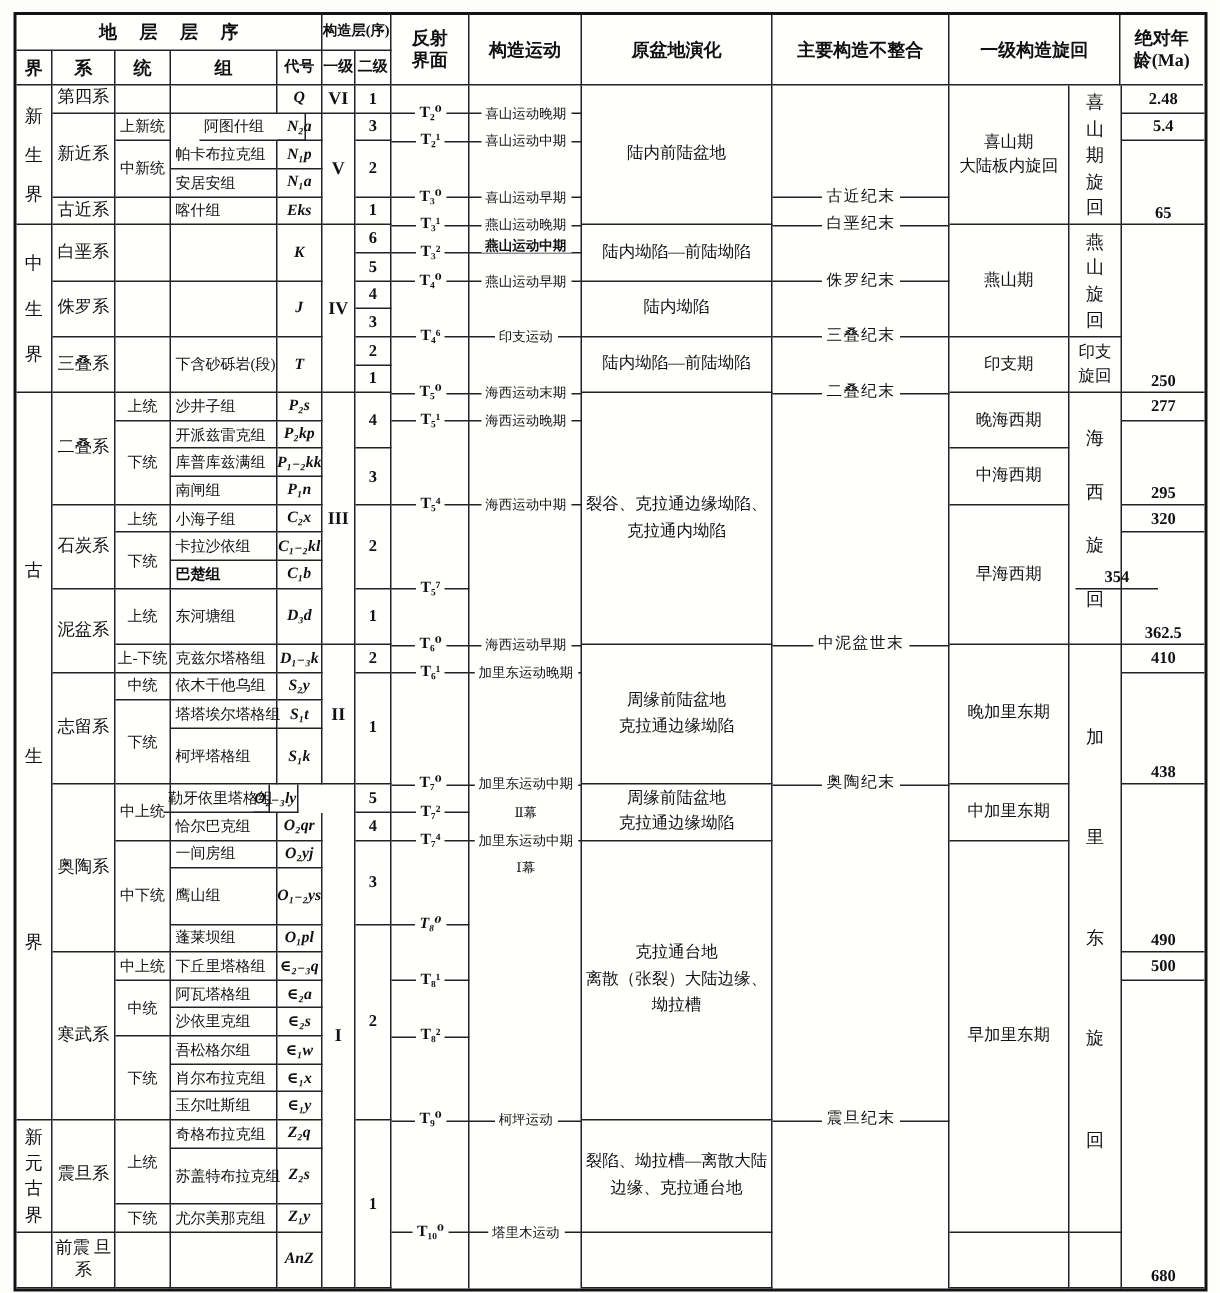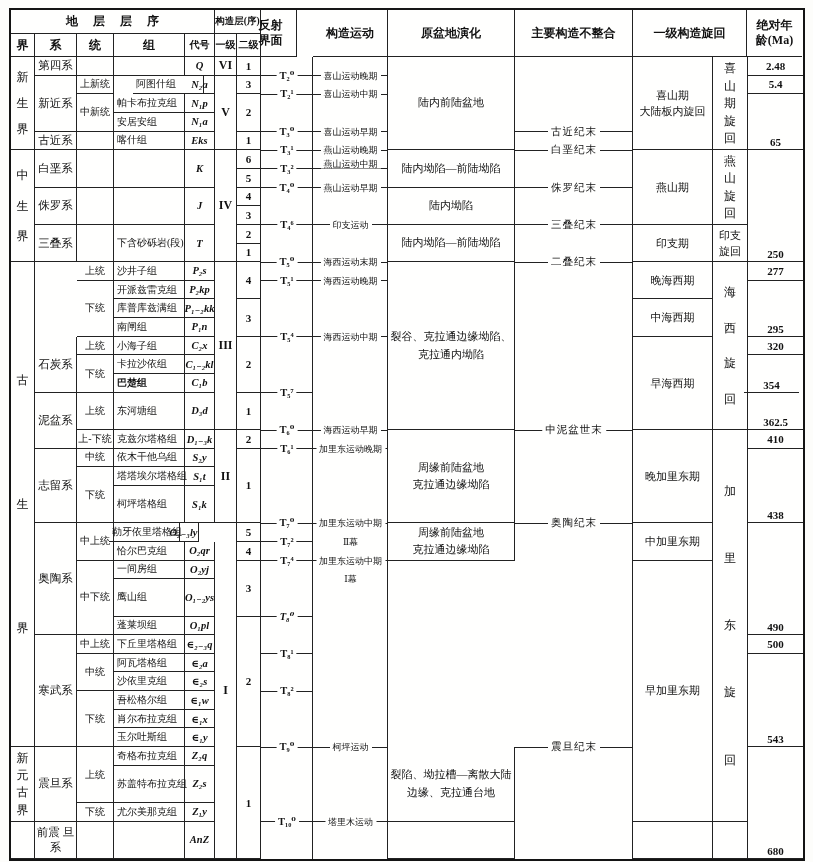--- a/index.html
+++ b/index.html
@@ -43,21 +43,21 @@
   <div class="hc squeeze" style="left:204px;top:0;width:46px;height:24px;">构造层(序)</div>
 
   <div class="hc" style="left:0;top:24px;width:24px;height:23px;">界</div>
   <div class="hc" style="left:24px;top:24px;width:42px;height:23px;">系</div>
   <div class="hc" style="left:66px;top:24px;width:37px;height:23px;">统</div>
   <div class="hc" style="left:103px;top:24px;width:71px;height:23px;">组</div>
   <div class="hc small" style="left:174px;top:24px;width:30px;height:23px;">代号</div>
   <div class="hc small" style="left:204px;top:24px;width:22px;height:23px;">一级</div>
   <div class="hc small" style="left:226px;top:24px;width:24px;height:23px;">二级</div>
 
-  <div class="hc" style="left:234px;top:0;width:52px;height:47px;">反射
+  <div class="hc" style="left:250px;top:0;width:52px;height:47px;">反射
 界面</div>
   <div class="hc" style="left:302px;top:0;width:75px;height:47px;">构造运动</div>
   <div class="hc" style="left:377px;top:0;width:127px;height:47px;">原盆地演化</div>
   <div class="hc" style="left:504px;top:0;width:118px;height:47px;">主要构造不整合</div>
   <div class="hc" style="left:622px;top:0;width:114px;height:47px;">一级构造旋回</div>
   <div class="hc" style="left:736px;top:0;width:55px;height:47px;border-right:none;">绝对年
 龄(Ma)</div>
 <div class="cell vtext" style="left: 0px; top: 47px; width: 24px; height: 93.2558px;">
       <div>新</div>
       <div>生</div>
@@ -79,20 +79,21 @@
       <div>古</div>
       <div>界</div>
     </div>
     <div class="cell vtext" style="left: 0px; top: 811.698px; width: 24px; height: 37.3023px;"></div>
     <div class="cell sys" style="left: 24px; top: 47px; width: 42px; height: 18.6512px;">第四系</div>
     <div class="cell sys" style="left: 24px; top: 65.6512px; width: 42px; height: 55.9535px;">新近系</div>
     <div class="cell sys" style="left: 24px; top: 121.605px; width: 42px; height: 18.6512px;">古近系</div>
     <div class="cell sys" style="left: 24px; top: 140.256px; width: 42px; height: 37.3023px;">白垩系</div>
     <div class="cell sys" style="left: 24px; top: 177.558px; width: 42px; height: 37.3023px;">侏罗系</div>
     <div class="cell sys" style="left: 24px; top: 214.86px; width: 42px; height: 37.3023px;">三叠系</div>
+    <div class="cell sys" style="left: 24px; top: 252.163px; width: 42px; height: 74.6047px;">二叠系</div>
     <div class="cell sys" style="left: 24px; top: 326.767px; width: 42px; height: 55.9535px;">石炭系</div>
     <div class="cell sys" style="left: 24px; top: 382.721px; width: 42px; height: 55.9535px;">泥盆系</div>
     <div class="cell sys" style="left: 24px; top: 438.674px; width: 42px; height: 74.6047px;">志留系</div>
     <div class="cell sys" style="left: 24px; top: 513.279px; width: 42px; height: 111.907px;">奥陶系</div>
     <div class="cell sys" style="left: 24px; top: 625.186px; width: 42px; height: 111.907px;">寒武系</div>
     <div class="cell sys" style="left: 24px; top: 737.093px; width: 42px; height: 74.6047px;">震旦系</div>
     <div class="cell sys" style="left: 24px; top: 811.698px; width: 42px; height: 37.3023px;">前震
 旦系</div>
     <div class="cell ser" style="left: 66px; top: 47px; width: 37px; height: 18.6512px;"></div>
     <div class="cell ser" style="left: 66px; top: 65.6512px; width: 37px; height: 18.6512px;">上新统</div>
@@ -218,31 +219,33 @@
     <div class="cell bgcol" style="left: 302px; top: 47px; width: 75px; height: 802px;"></div>
     <div class="cell evo" style="left: 377px; top: 47px; width: 127px; height: 93.2558px;">陆内前陆盆地</div>
     <div class="cell evo" style="left: 377px; top: 140.256px; width: 127px; height: 37.3023px;">陆内坳陷—前陆坳陷</div>
     <div class="cell evo" style="left: 377px; top: 177.558px; width: 127px; height: 37.3023px;">陆内坳陷</div>
     <div class="cell evo" style="left: 377px; top: 214.86px; width: 127px; height: 37.3023px;">陆内坳陷—前陆坳陷</div>
     <div class="cell evo" style="left: 377px; top: 252.163px; width: 127px; height: 167.86px;">裂谷、克拉通边缘坳陷、克拉通内坳陷</div>
     <div class="cell evo" style="left: 377px; top: 420.023px; width: 127px; height: 93.2558px;">周缘前陆盆地
 克拉通边缘坳陷</div>
     <div class="cell evo" style="left: 377px; top: 513.279px; width: 127px; height: 37.3023px;">周缘前陆盆地
 克拉通边缘坳陷</div>
+    <div class="cell evo" style="left: 377px; top: 550.581px; width: 127px; height: 186.512px;">克拉通台地
+离散（张裂）大陆边缘、坳拉槽</div>
     <div class="cell evo" style="left: 377px; top: 737.093px; width: 127px; height: 74.6047px;">裂陷、坳拉槽—离散大陆边缘、克拉通台地</div>
     <div class="cell evo" style="left: 377px; top: 811.698px; width: 127px; height: 37.3023px;"></div>
     <div class="cell bgcol" style="left: 504px; top: 47px; width: 118px; height: 802px;"></div>
     <div class="cell cyc" style="left: 622px; top: 140.256px; width: 80px; height: 74.6047px;">燕山期</div>
     <div class="cell cyc" style="left: 622px; top: 47px; width: 80px; height: 93.2558px;">喜山期
 大陆板内旋回</div>
     <div class="cell cyc" style="left: 622px; top: 214.86px; width: 80px; height: 37.3023px;">印支期</div>
     <div class="cell cyc" style="left: 622px; top: 252.163px; width: 80px; height: 37.3023px;">晚海西期</div>
     <div class="cell cyc" style="left: 622px; top: 289.465px; width: 80px; height: 37.3023px;">中海西期</div>
     <div class="cell cyc" style="left: 622px; top: 326.767px; width: 80px; height: 93.2558px;">早海西期</div>
-    <div class="cell cyc" style="left: 622px; top: 420.023px; width: 80px; height: 93.2558px;">晚加里东期</div>
+    <div class="cell cyc" style="left: 622px; top: 420.023px; width: 80px; height: 93.2558px; font-family: Liberation Mono, monospace;">晚加里东期</div>
     <div class="cell cyc" style="left: 622px; top: 513.279px; width: 80px; height: 37.3023px;">中加里东期</div>
     <div class="cell cyc" style="left: 622px; top: 550.581px; width: 80px; height: 261.116px;">早加里东期</div>
     <div class="cell cyc" style="left: 622px; top: 811.698px; width: 80px; height: 37.3023px;"></div>
     <div class="cell vtext" style="left: 702px; top: 47px; width: 35px; height: 93.2558px;">
       <div>喜</div>
       <div>山</div>
       <div>期</div>
       <div>旋</div>
       <div>回</div>
     </div>
@@ -268,43 +271,42 @@
       <div>回</div>
     </div>
     <div class="cell cyc" style="left: 702px; top: 811.698px; width: 35px; height: 37.3023px;"></div>
     <div class="cell age" style="left: 737px; top: 47px; width: 55px; height: 18.6512px; border-right: none;">2.48</div>
     <div class="cell age" style="left: 737px; top: 65.6512px; width: 55px; height: 18.6512px; border-right: none;">5.4</div>
     <div class="cell age bottom" style="left: 737px; top: 84.3023px; width: 55px; height: 55.9535px; border-right: none;">65</div>
     <div class="cell age bottom" style="left: 737px; top: 140.256px; width: 55px; height: 111.907px; border-right: none;">250</div>
     <div class="cell age" style="left: 737px; top: 252.163px; width: 55px; height: 18.6512px; border-right: none;">277</div>
     <div class="cell age bottom" style="left: 737px; top: 270.814px; width: 55px; height: 55.9535px; border-right: none;">295</div>
     <div class="cell age" style="left: 737px; top: 326.767px; width: 55px; height: 18.6512px; border-right: none;">320</div>
-    <div class="cell age bottom" style="left: 733px; top: 345.419px; width: 55px; height: 37.3023px; border-right: none;">354</div>
+    <div class="cell age bottom" style="left: 706px; top: 345.419px; width: 55px; height: 37.3023px; border-right: none;">354</div>
     <div class="cell age bottom" style="left: 737px; top: 382.721px; width: 55px; height: 37.3023px; border-right: none;">362.5</div>
     <div class="cell age" style="left: 737px; top: 420.023px; width: 55px; height: 18.6512px; border-right: none;">410</div>
     <div class="cell age bottom" style="left: 737px; top: 438.674px; width: 55px; height: 74.6047px; border-right: none;">438</div>
     <div class="cell age bottom" style="left: 737px; top: 513.279px; width: 55px; height: 111.907px; border-right: none;">490</div>
     <div class="cell age" style="left: 737px; top: 625.186px; width: 55px; height: 18.6512px; border-right: none;">500</div>
-    <div class="cell age bottom" style="left: 737px; top: 643.837px; width: 55px; height: 93.2558px; border-right: none;">543</div>
     <div class="cell age bottom" style="left: 737px; top: 737.093px; width: 55px; height: 111.907px; border-right: none;">680</div>
     <div class="hline" style="left: 250px; width: 127px; top: 65.1512px;"></div>
     <div class="blabel tlabel" style="left: 276px; top: 65.6512px;">T₂⁰</div>
     <div class="blabel mlabel" style="left: 339.5px; top: 65.6512px;">喜山运动晚期</div>
     <div class="hline" style="left: 250px; width: 127px; top: 83.8023px;"></div>
     <div class="blabel tlabel" style="left: 276px; top: 84.3023px;">T₂¹</div>
     <div class="blabel mlabel" style="left: 339.5px; top: 84.3023px;">喜山运动中期</div>
     <div class="hline" style="left: 250px; width: 127px; top: 121.105px;"></div>
     <div class="blabel tlabel" style="left: 276px; top: 121.605px;">T₃⁰</div>
     <div class="blabel mlabel" style="left: 339.5px; top: 121.605px;">喜山运动早期</div>
     <div class="hline" style="left: 250px; width: 127px; top: 139.756px;"></div>
     <div class="blabel tlabel" style="left: 276px; top: 140.256px;">T₃¹</div>
     <div class="blabel mlabel" style="left: 339.5px; top: 140.256px;">燕山运动晚期</div>
     <div class="hline" style="left: 250px; width: 127px; top: 158.407px;"></div>
     <div class="blabel tlabel" style="left: 276px; top: 158.907px;">T₃²</div>
-    <div class="blabel mlabel" style="left: 339.5px; top: 154px;">燕山运动中期</div>
+    <div class="blabel mlabel" style="left: 339.5px; top: 154px; font-weight: bold;">燕山运动中期</div>
     <div class="hline" style="left: 250px; width: 127px; top: 177.058px;"></div>
     <div class="blabel tlabel" style="left: 276px; top: 177.558px;">T₄⁰</div>
     <div class="blabel mlabel" style="left: 339.5px; top: 177.558px;">燕山运动早期</div>
     <div class="hline" style="left: 250px; width: 127px; top: 214.36px;"></div>
     <div class="blabel tlabel" style="left: 276px; top: 214.86px;">T₄⁶</div>
     <div class="blabel mlabel" style="left: 339.5px; top: 214.86px;">印支运动</div>
     <div class="hline" style="left: 250px; width: 127px; top: 251.663px;"></div>
     <div class="blabel tlabel" style="left: 276px; top: 252.163px;">T₅⁰</div>
     <div class="blabel mlabel" style="left: 339.5px; top: 252.163px;">海西运动末期</div>
     <div class="hline" style="left: 250px; width: 127px; top: 270.314px;"></div>

